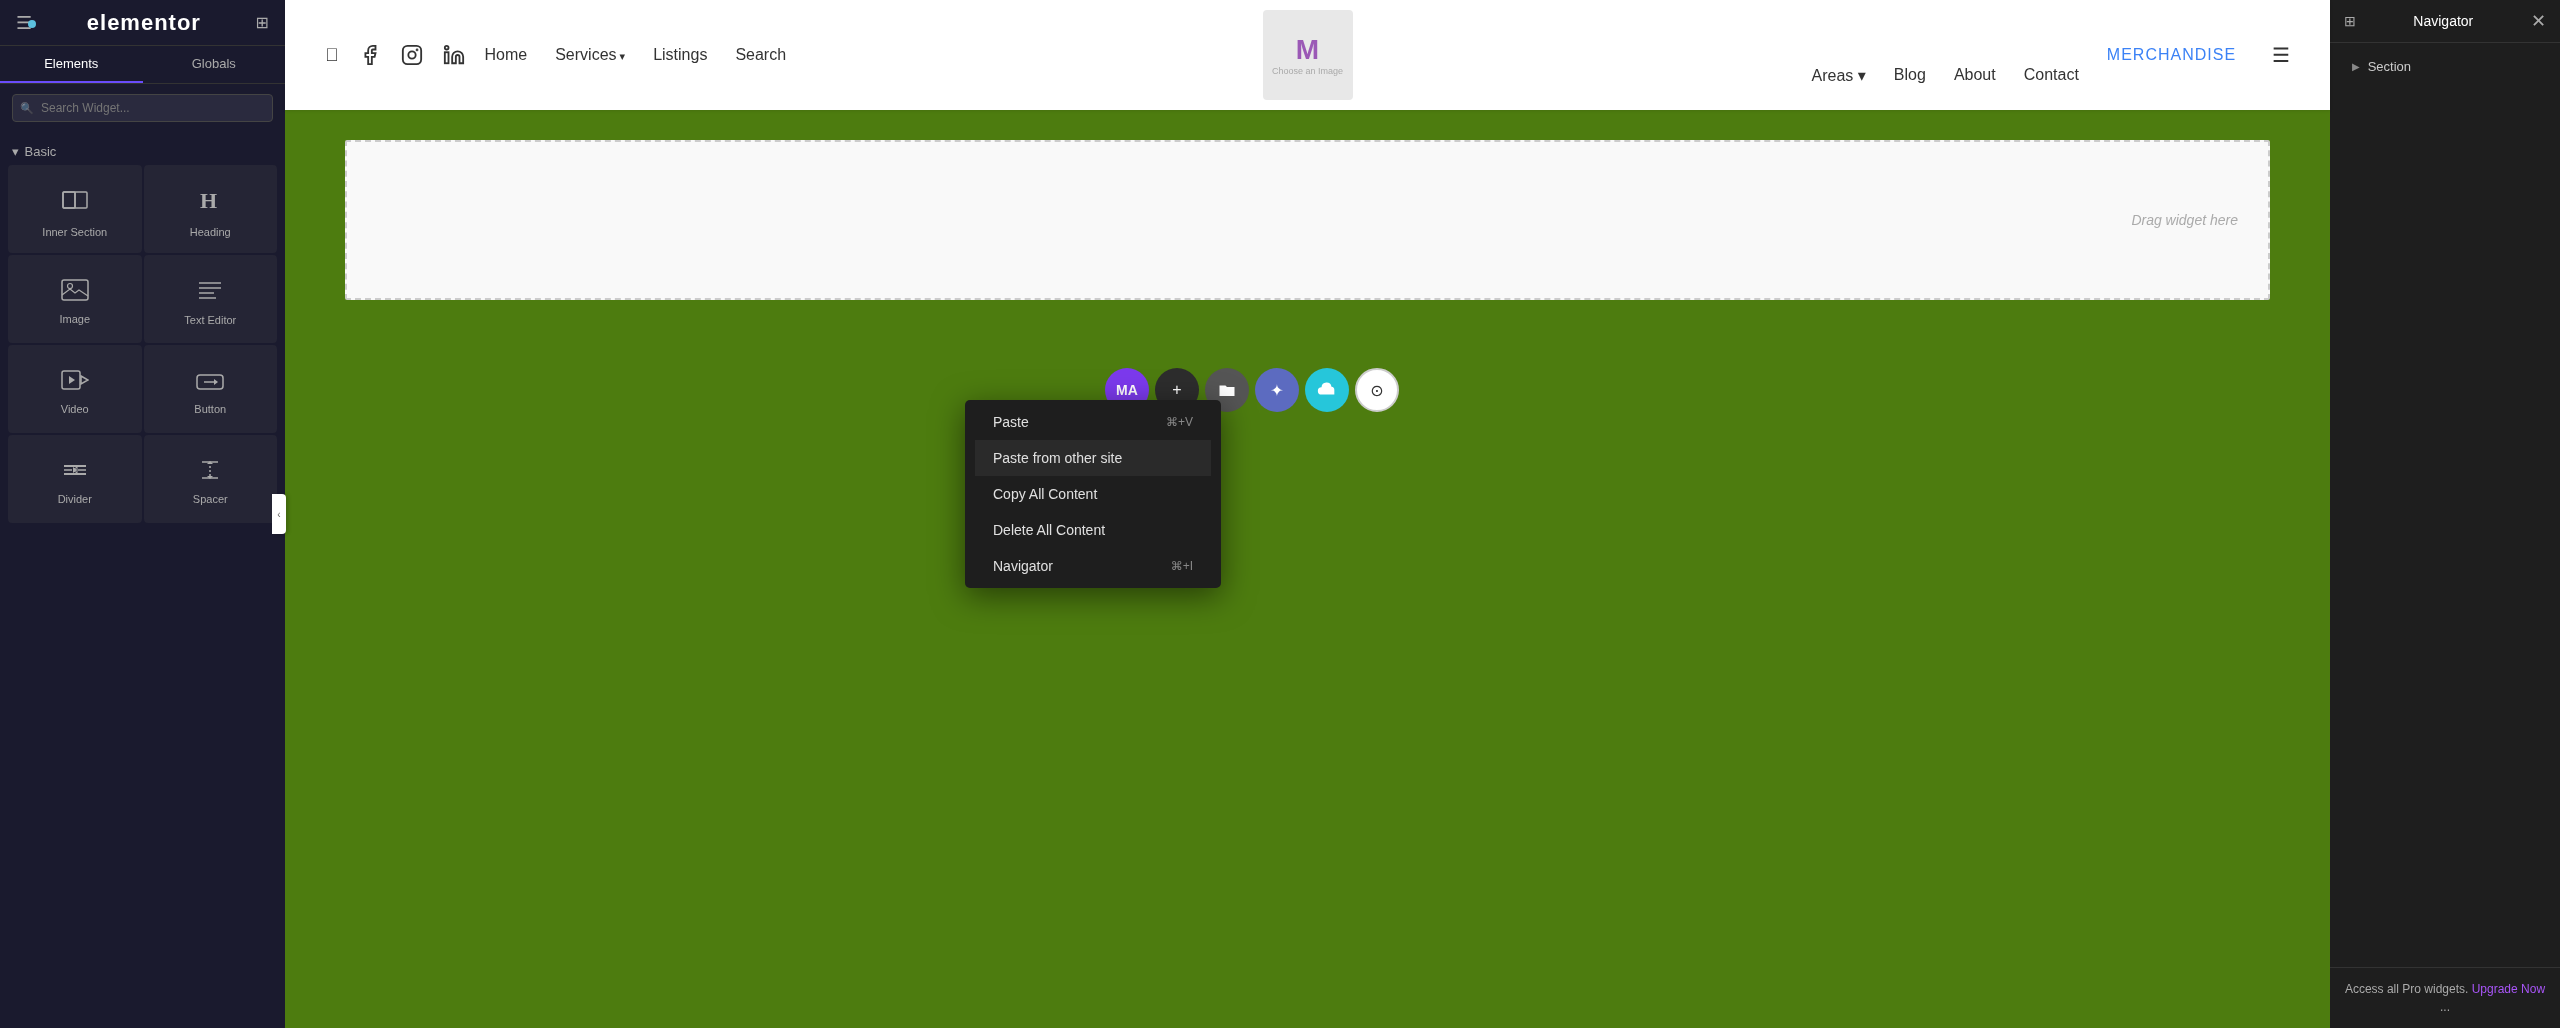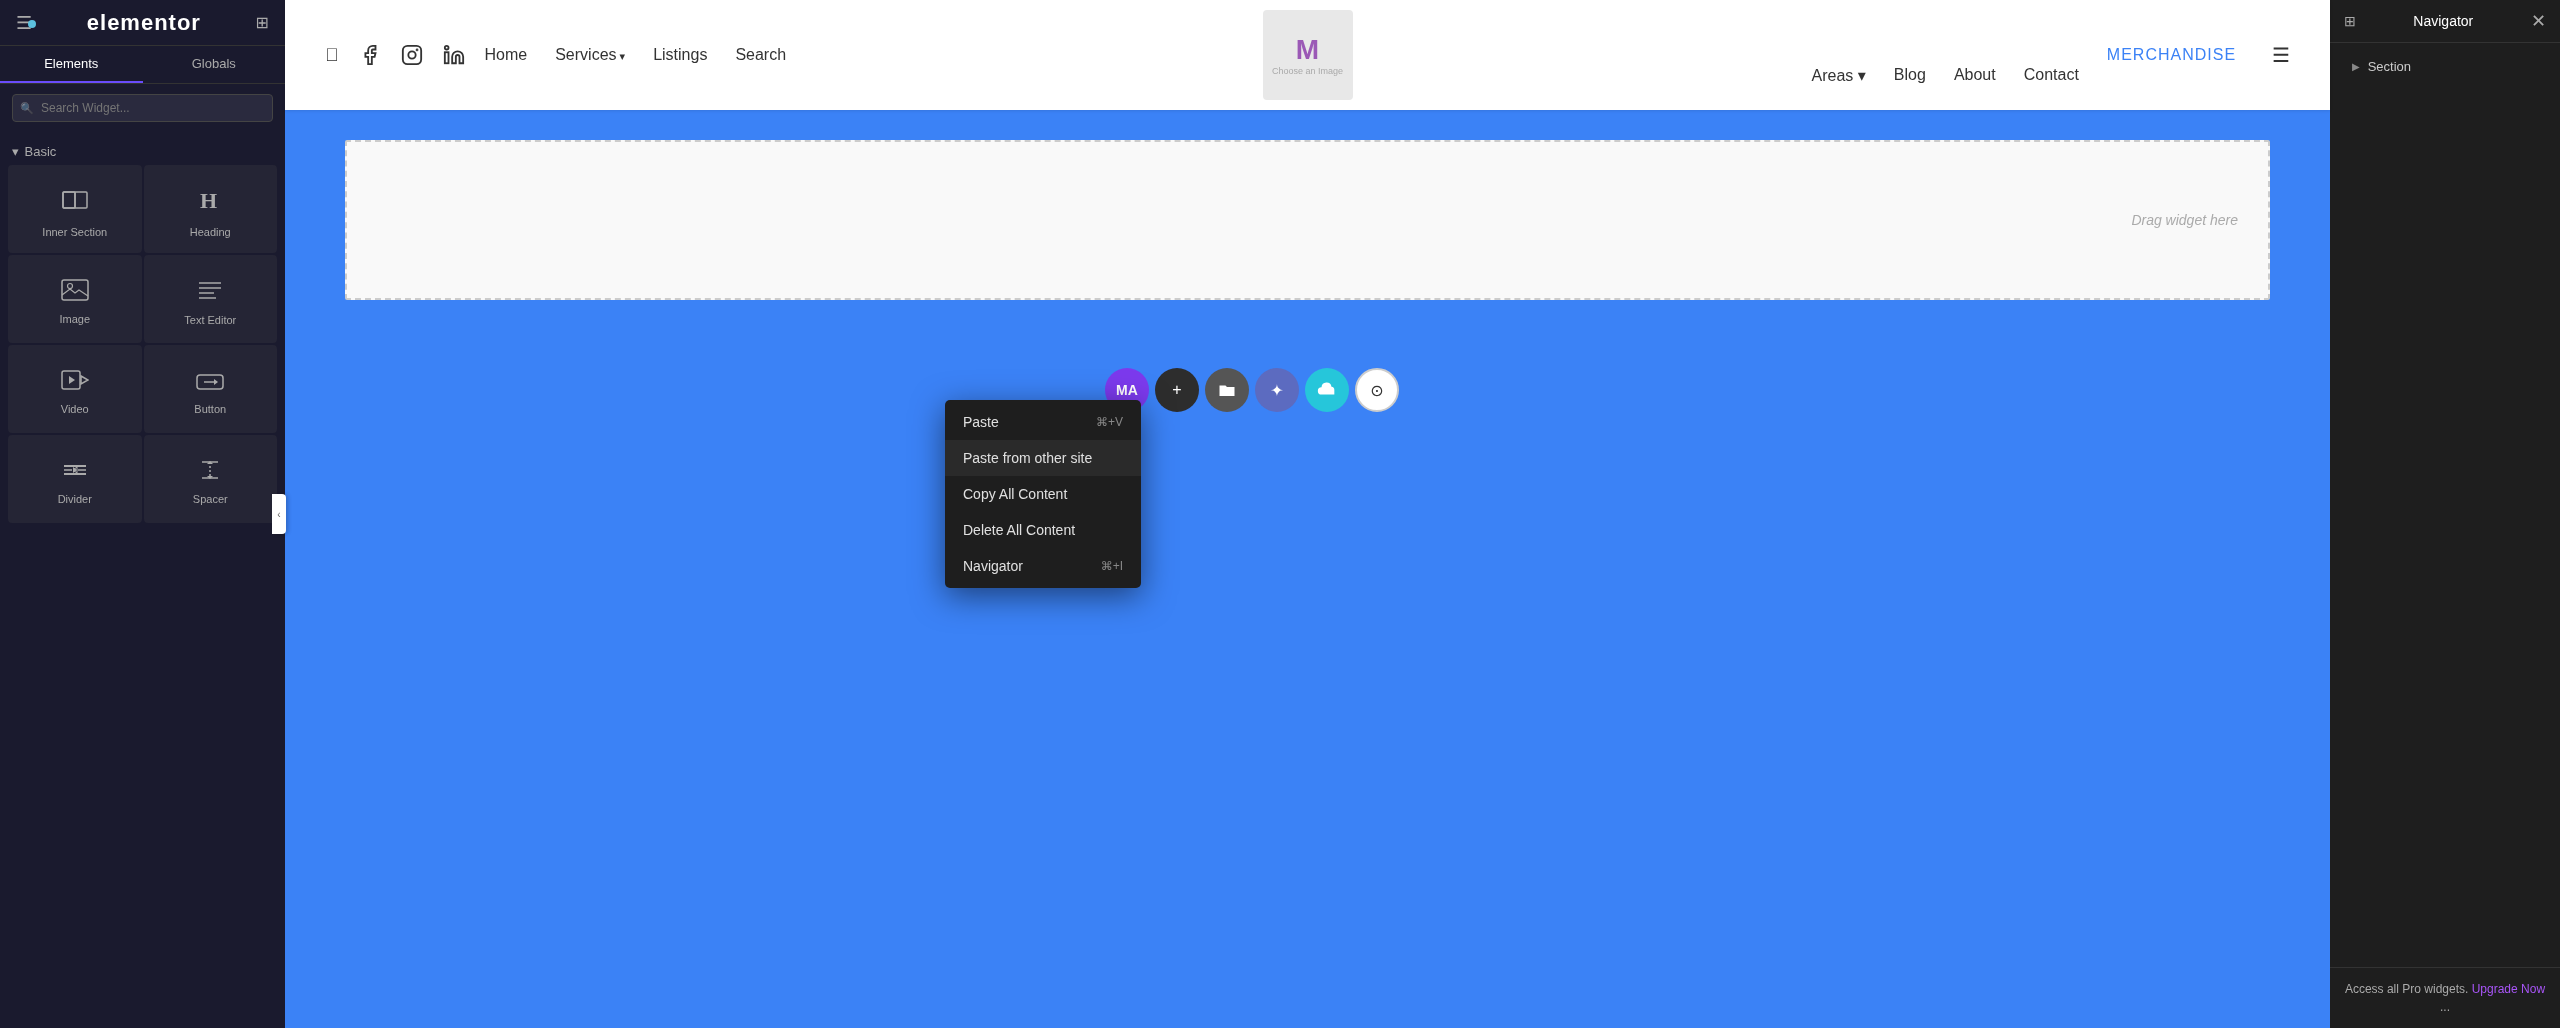--- a/index.html
+++ b/index.html
@@ -189,21 +189,21 @@
     .logo-m { font-size: 28px; font-weight: bold; color: #9b59b6; }
     .logo-sub { font-size: 9px; color: #aaa; }
     .nav-right { margin-left: auto; display: flex; align-items: center; gap: 28px; }
     .nav-link-right { font-size: 16px; color: #333; cursor: pointer; margin-top: 40px; }
     .merchandise-label { font-size: 16px; color: #3b82f6; font-weight: 400; letter-spacing: 1px; }
     .hamburger-nav { font-size: 20px; color: #333; cursor: pointer; margin-left: 8px; }
 
     
     #canvas {
       flex: 1;
-      background: #3b82f6;
+      background: #4d7c0f;
       position: relative;
       overflow: hidden;
     }
     .canvas-section {
       margin: 30px 60px;
       border: 2px dashed #ccc;
       min-height: 160px;
       background: #f9f9f9;
       border-radius: 2px;
       position: relative;
@@ -239,27 +239,27 @@
     .toolbar-btn.dark-bg { background: #2d2d2d; color: #fff; }
     .toolbar-btn.gray-bg { background: #555; color: #fff; }
     .toolbar-btn.indigo-bg { background: #5c6bc0; color: #fff; }
     .toolbar-btn.teal-bg { background: #26c6da; color: #fff; }
     .toolbar-btn.outline-bg { background: #fff; color: #333; border: 2px solid #ccc; }
 
     
     .context-menu {
       position: absolute;
       top: 290px;
-      left: 660px;
+      left: 680px;
       background: #1e1e1e;
       border-radius: 5px;
       box-shadow: 0 8px 32px rgba(0,0,0,0.5);
-      width: 196px;
+      width: 256px;
       z-index: 200;
-      padding: 4px 0;
+      padding: 4px 10px;
     }
     .context-menu-item {
       display: flex;
       align-items: center;
       justify-content: space-between;
       padding: 10px 18px;
       font-size: 14px;
       color: #e0e0e0;
       cursor: pointer;
     }

